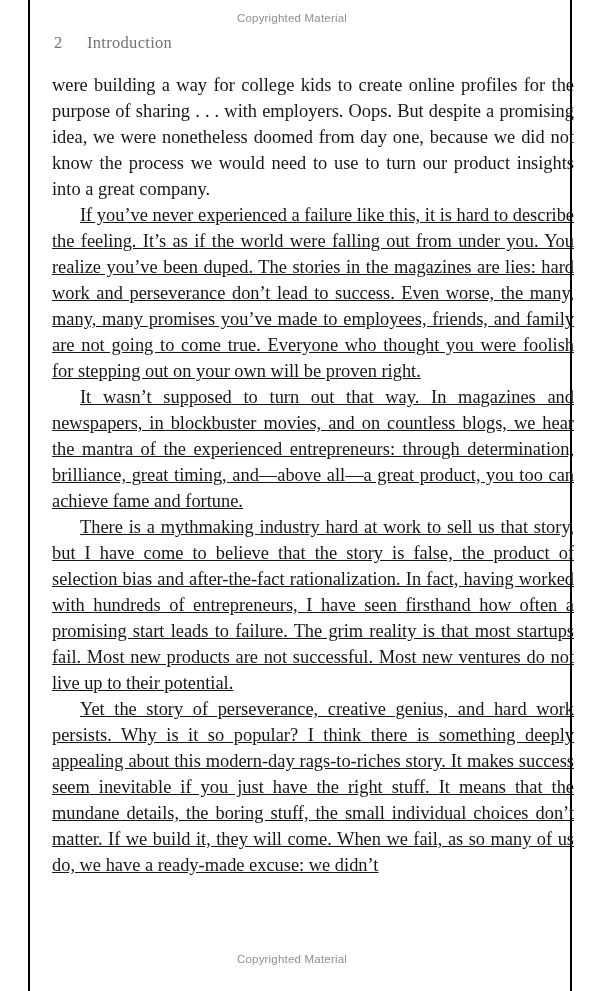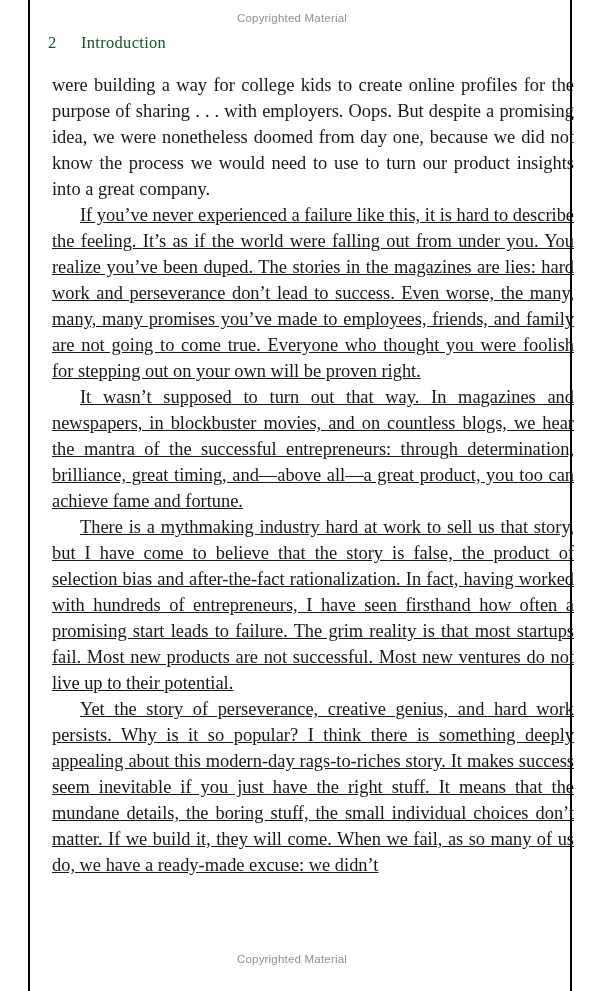--- a/index.html
+++ b/index.html
@@ -30,23 +30,23 @@
     font-size: 11.5px;
     letter-spacing: 0.2px;
     color: #8f8f8f;
   }
   .copyright.top    { top: 12px; }
   .copyright.bottom { top: 953px; }
 
   .page-header {
     position: absolute;
     top: 33px;
-    left: 48px;
+    left: 54px;
     font-size: 16.5px;
-    color: #14532d;
+    color: #737373;
     letter-spacing: 0.3px;
   }
   .page-header .pgnum { display: inline-block; margin-right: 20px; }
 
   .bodytext {
     position: absolute;
     top: 72px;
     left: 52px;
     width: 522px;
     color: #171717;
@@ -66,18 +66,18 @@
 <div class="copyright top">Copyrighted Material</div>
 
 <header class="page-header">
   <span class="pgnum">2</span>
   <span class="chapter">Introduction</span>
 </header>
 
 <main class="bodytext">
   <p>were building a way for college kids to create online profiles for the purpose of sharing . . . with employers. Oops. But despite a promising idea, we were nonetheless doomed from day one, because we did not know the process we would need to use to turn our product insights into a great company.</p>
   <p class="indent">If you’ve never experienced a failure like this, it is hard to describe the feeling. It’s as if the world were falling out from under you. You realize you’ve been duped. The stories in the magazines are lies: hard work and perseverance don’t lead to success. Even worse, the many, many, many promises you’ve made to employees, friends, and family are not going to come true. Everyone who thought you were foolish for stepping out on your own will be proven right.</p>
-  <p class="indent">It wasn’t supposed to turn out that way. In magazines and newspapers, in blockbuster movies, and on countless blogs, we hear the mantra of the successful entrepreneurs: through determination, brilliance, great timing, and—above all—a great product, you too can achieve fame and fortune.</p>
+  <p class="indent">It wasn’t supposed to turn out that way. In magazines and newspapers, in blockbuster movies, and on countless blogs, we hear the mantra of the experienced entrepreneurs: through determination, brilliance, great timing, and—above all—a great product, you too can achieve fame and fortune.</p>
   <p class="indent">There is a mythmaking industry hard at work to sell us that story, but I have come to believe that the story is false, the product of selection bias and after-the-fact rationalization. In fact, having worked with hundreds of entrepreneurs, I have seen firsthand how often a promising start leads to failure. The grim reality is that most startups fail. Most new products are not successful. Most new ventures do not live up to their potential.</p>
   <p class="indent">Yet the story of perseverance, creative genius, and hard work persists. Why is it so popular? I think there is something deeply appealing about this modern-day rags-to-riches story. It makes success seem inevitable if you just have the right stuff. It means that the mundane details, the boring stuff, the small individual choices don’t matter. If we build it, they will come. When we fail, as so many of us do, we have a ready-made excuse: we didn’t</p>
 </main>
 
 <div class="copyright bottom">Copyrighted Material</div>
 
 </body></html>

